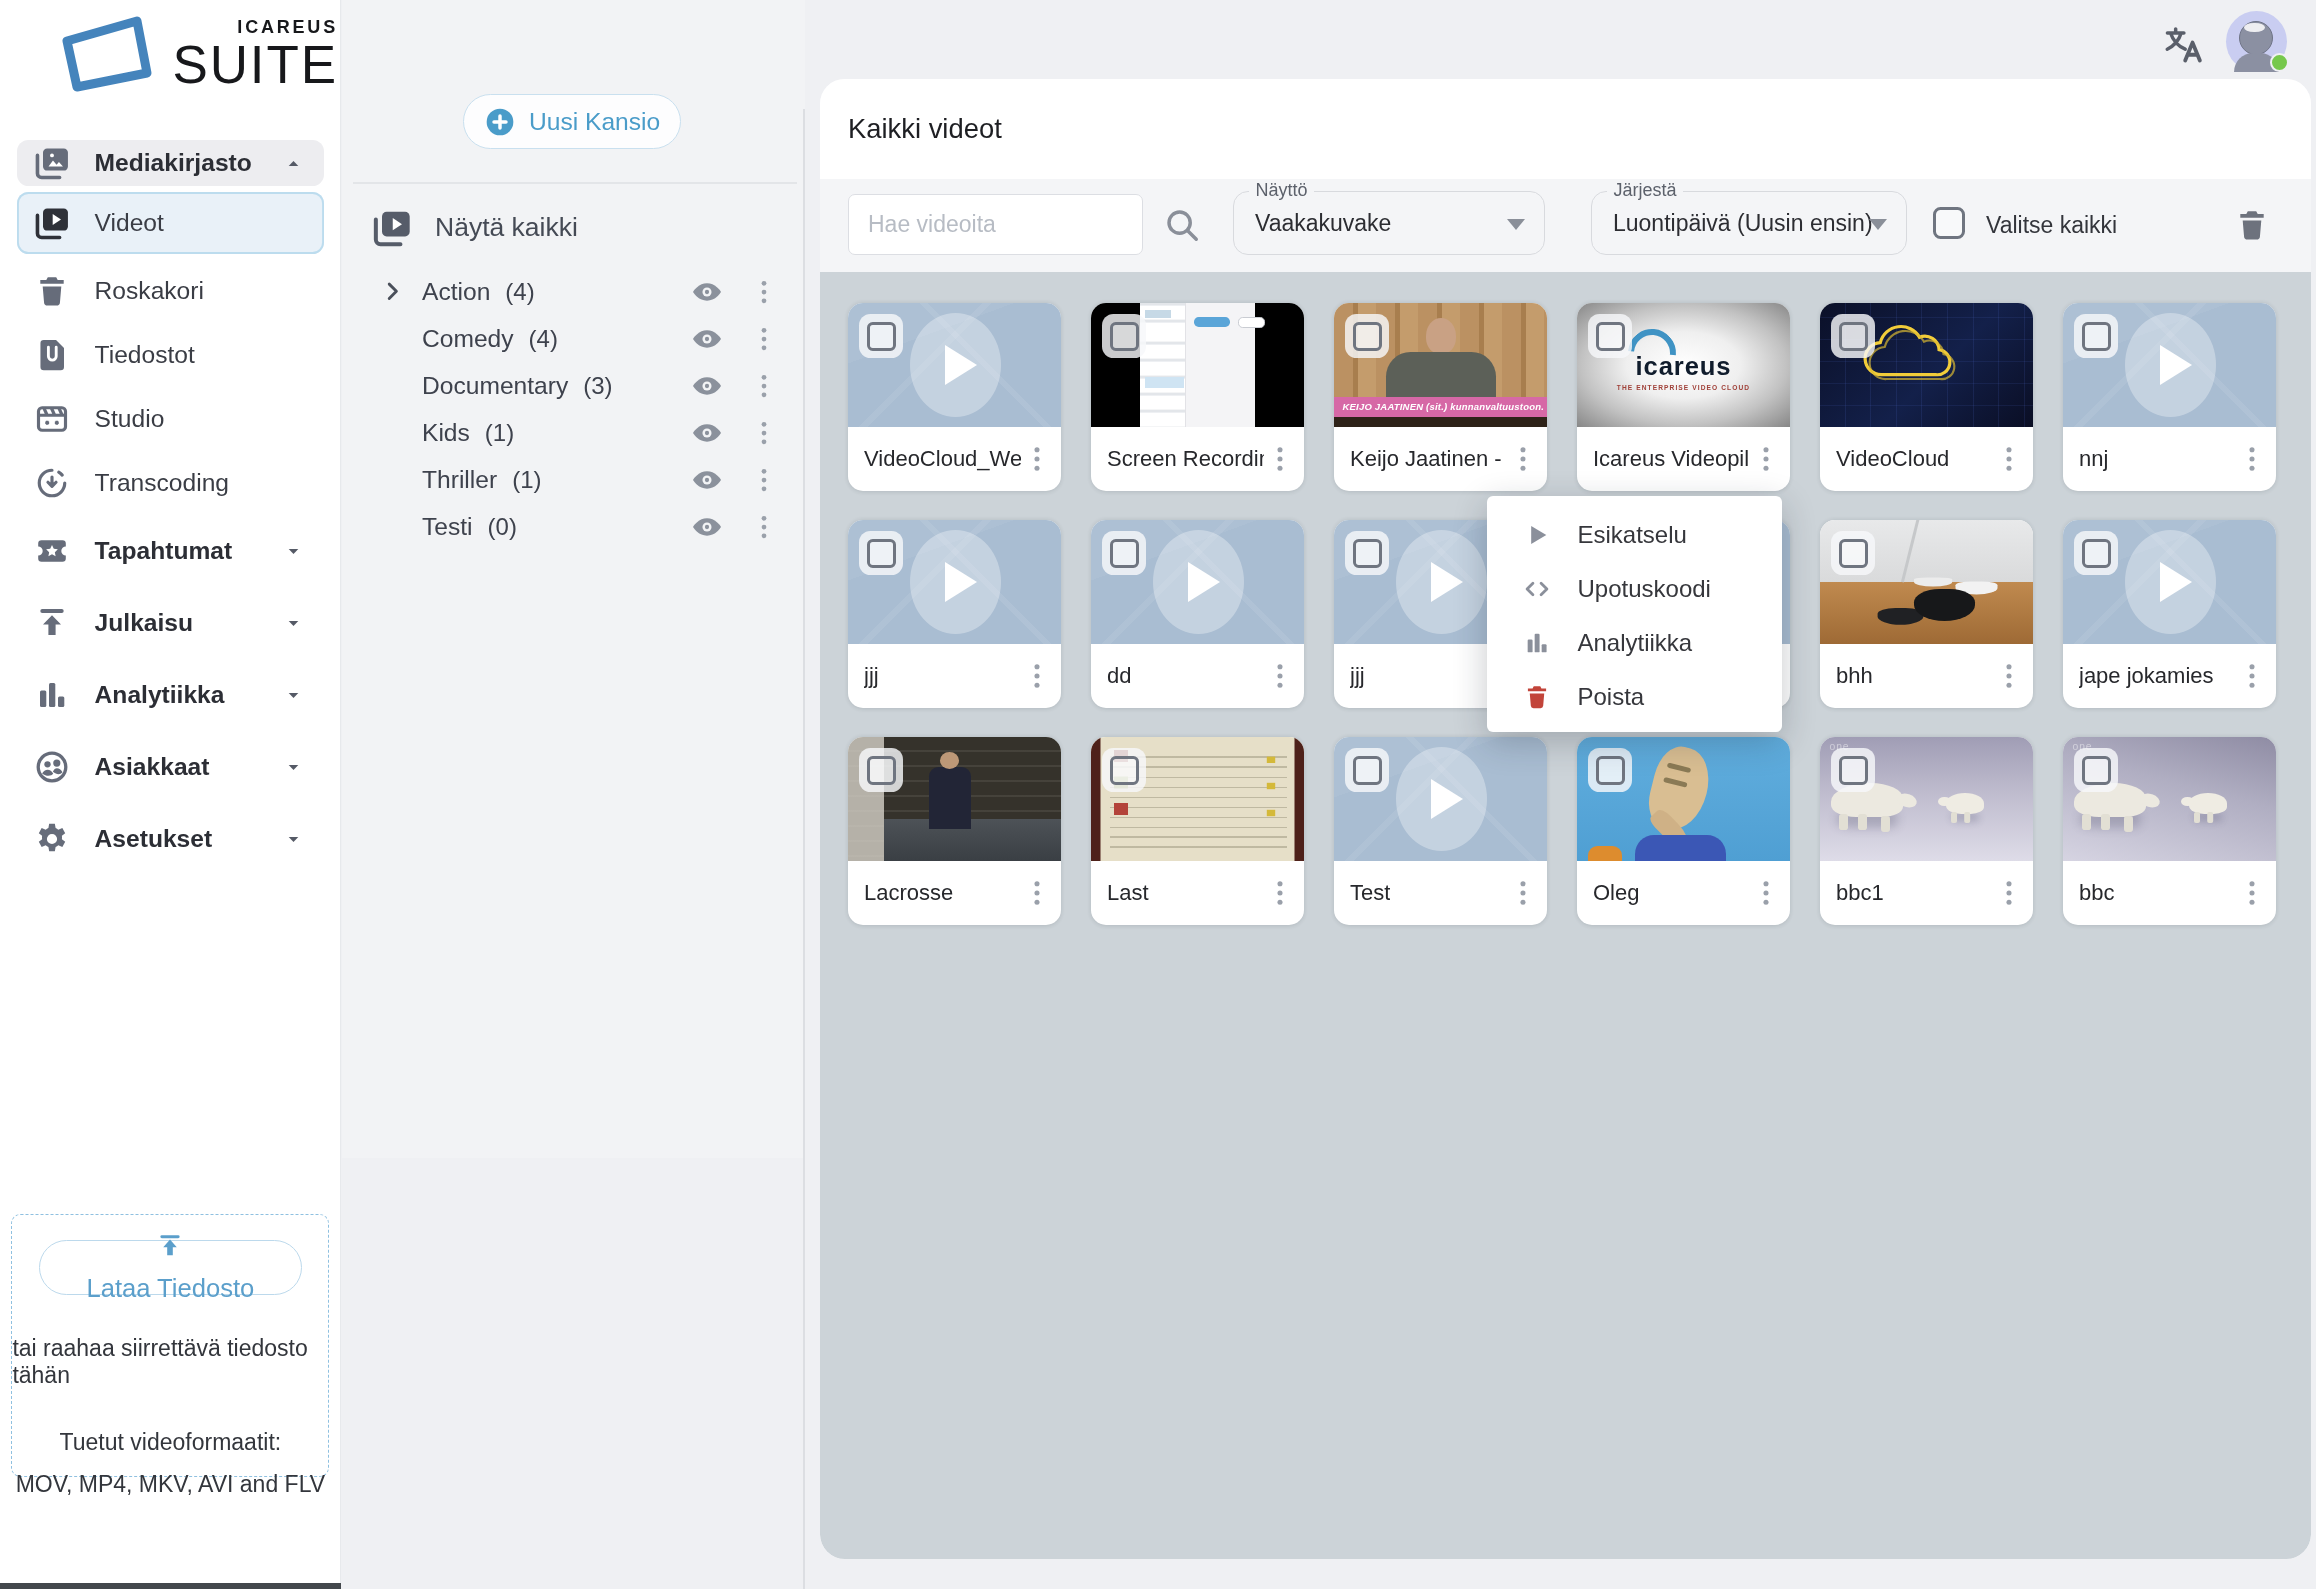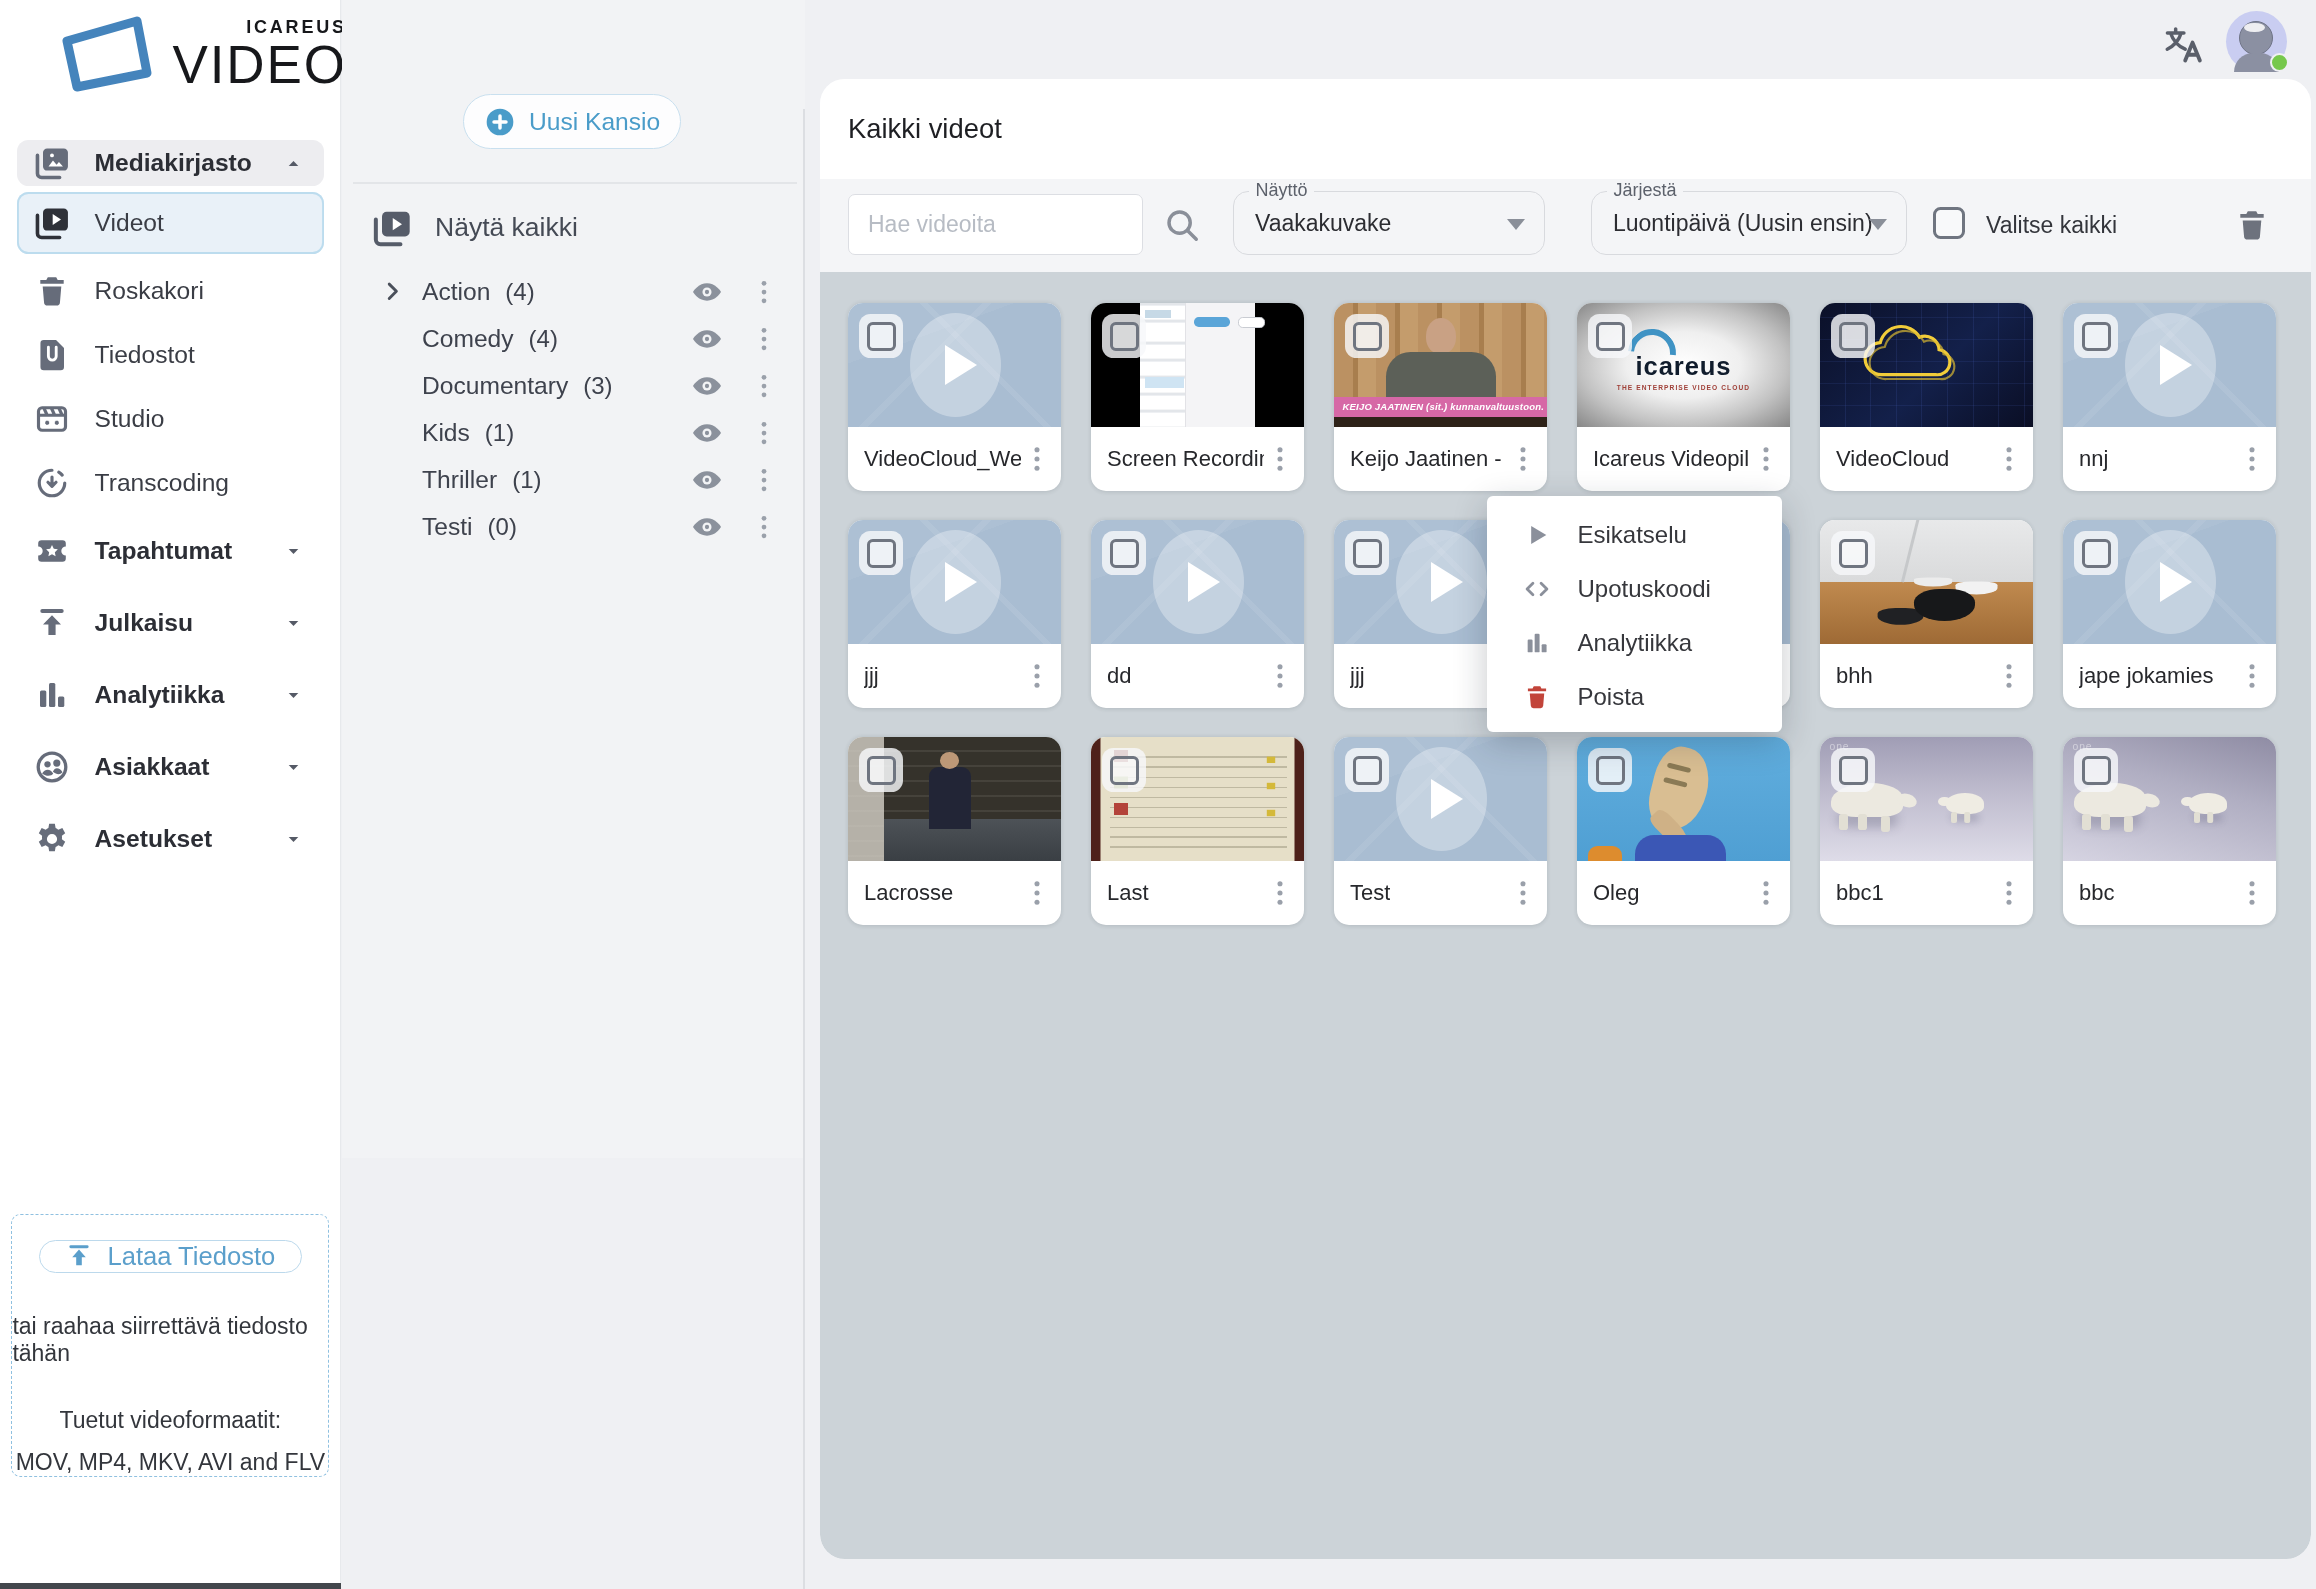--- a/index.html
+++ b/index.html
@@ -19,21 +19,21 @@
   .nav-item .ni svg{width:100%;height:100%;}
   .nav-item .nl{margin-left:24.6px;font-size:24.6px;color:#3a3d45;white-space:nowrap;}
   .nav-item.bold .nl{font-weight:700;color:#2c2e35;}
   .nav-item.grp{height:72px;}
   .nav-item.act{background:#ededf0;height:46px;margin-bottom:5.7px;}
   .nav-item.sel{background:#e9f1f8;box-shadow:inset 0 0 0 1.9px #bcdcee;height:62px;margin-bottom:5.7px;}
   .nav-item.sel .ni{color:#2e3138;}
   .nav-caret{position:absolute;right:19px;width:23px;height:23px;color:#555a66;}
   .nav-caret svg{width:100%;height:100%;}
   .upload-box{position:absolute;left:11.4px;top:1214px;width:318px;height:263px;border:1.9px dashed #8fc0e0;border-radius:9.5px;background:#fff;box-sizing:border-box;display:flex;flex-direction:column;align-items:center;padding-top:24.6px;}
-  .upload-btn{width:263px;height:55px;border-radius:27.4px;border:1.9px solid #bcd9ec;background:#fff;display:flex;align-items:center;justify-content:center;gap:14px;color:#5b9fcb;cursor:pointer;}
+  .upload-btn{width:263px;height:55px;border-radius:27.4px;border:1.9px solid #bcd9ec;background:#fff;display:flex;align-items:center;justify-content:center;gap:14px;color:#5b9fcb;cursor:pointer;flex-direction:column;}
   .upload-btn .ni{width:28px;height:28px;}
   .upload-btn .ni svg{width:100%;height:100%;}
   .upload-btn span{font-size:25.6px;}
   .upload-hint{margin-top:40px;font-size:23px;color:#33363c;}
   .upload-fmt-title{margin-top:40px;font-size:23px;color:#33363c;}
   .upload-fmts{margin-top:15px;font-size:23px;color:#33363c;}
   .sidebar-bottom-bar{position:absolute;left:0;bottom:0;width:341px;height:6.6px;background:#43474c;}
 
   
   .folders{position:absolute;left:342px;top:0;width:463px;height:1158px;background:#f2f3f5;}
@@ -182,21 +182,21 @@
 
 <div class="app">
 
   <aside class="sidebar">
     <div class="logo">
       <svg viewBox="0 0 100 78">
         <polygon points="8,26 78,6 88,58 18,72" fill="none" stroke="#4584bc" stroke-width="9" stroke-linejoin="round"></polygon>
       </svg>
       <div class="logo-text">
         <span class="logo-top">ICAREUS</span>
-        <span class="logo-main">VIDEO</span>
+        <span class="logo-main">SUITE</span>
       </div>
     </div>
     <nav class="nav" id="nav">
         <div class="nav-item bold grp act">
     <span class="ni">
             <svg viewBox="0 0 26 26">
               <path fill="currentColor" d="M9.5 2.5h12a3 3 0 0 1 3 3v10a3 3 0 0 1-3 3h-12a3 3 0 0 1-3-3v-10a3 3 0 0 1 3-3z"></path>
               <path fill="#fff" d="m10.5 15.5 3.2-4.3 2.6 3.1 1.7-2.1 2.9 3.3z"></path>
               <circle cx="13" cy="7.5" r="1.4" fill="#fff"></circle>
               <path d="M2.5 7.5v13a3 3 0 0 0 3 3h13" fill="none" stroke="currentColor" stroke-width="2.6" stroke-linecap="round"></path>

